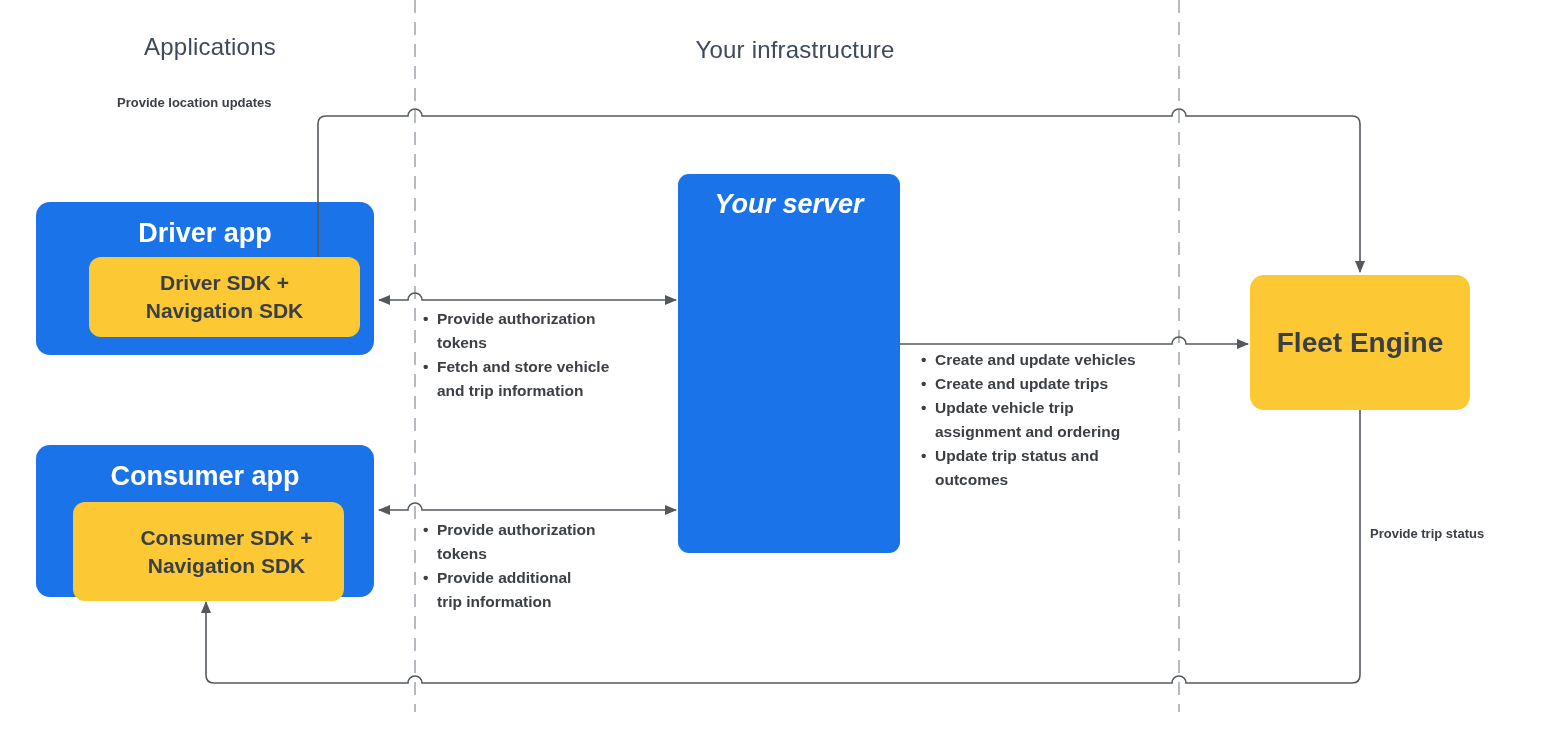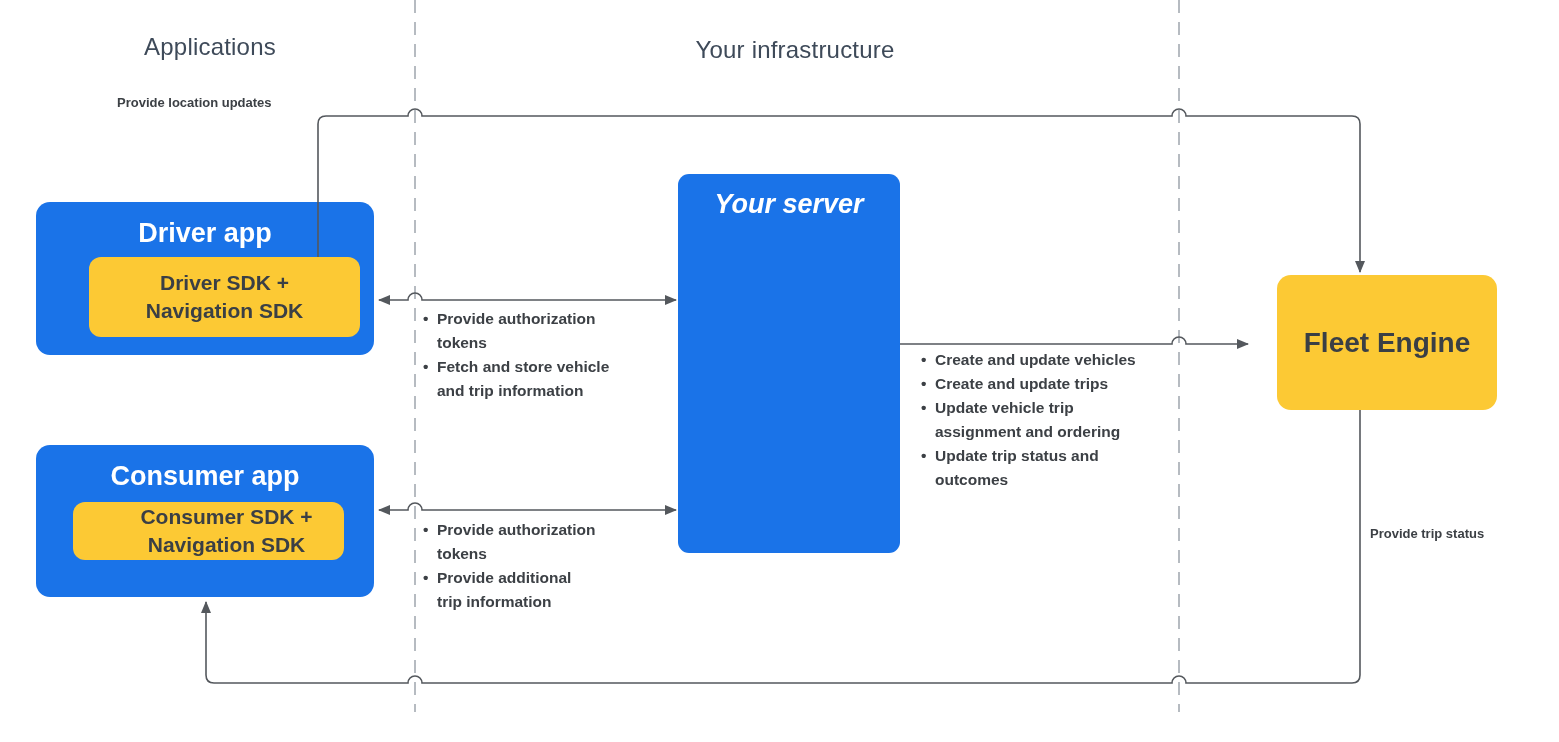--- a/index.html
+++ b/index.html
@@ -106,28 +106,28 @@
 
   <div class="node blue" style="left:36px;top:202px;width:338px;height:153px;">
     <div class="node-title" style="padding-top:16px;">Driver app</div>
   </div>
   <div class="sdk-box" style="left:73px;top:257px;width:271px;height:80px;margin-left:16px;">Driver SDK +
 Navigation SDK</div>
 
   <div class="node blue" style="left:36px;top:445px;width:338px;height:152px;">
     <div class="node-title" style="padding-top:16px;">Consumer app</div>
   </div>
-  <div class="sdk-box" style="left:73px;top:502px;width:271px;height:58px;padding-left:36px;">Consumer SDK +
+  <div class="sdk-box" style="left:73px;top:502px;width:271px;height:99px;padding-left:36px;">Consumer SDK +
 Navigation SDK</div>
 
   <div class="node blue" style="left:678px;top:174px;width:222px;height:379px;border-radius:11px;">
     <div class="node-title" style="padding-top:15px;font-style:italic;">Your server</div>
   </div>
 
-  <div class="node yellow" style="left:1250px;top:275px;width:220px;height:135px;margin-left:27px;">
+  <div class="node yellow" style="left:1250px;top:275px;width:220px;height:135px;">
     <div class="fleet-title">Fleet Engine</div>
   </div>
 
   <div class="edge-label" style="left:117px;top:95px;">Provide location updates</div>
   <div class="edge-label" style="left:1370px;top:526px;">Provide trip status</div>
 
   <ul class="bullets" style="left:423px;top:307px;">
     <li>Provide authorization
 tokens</li>
     <li>Fetch and store vehicle

